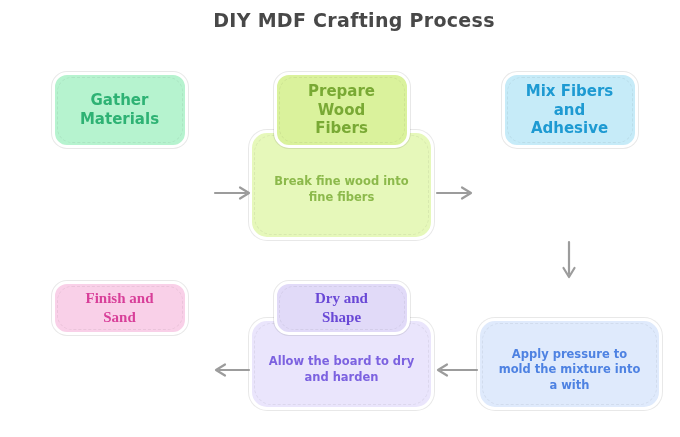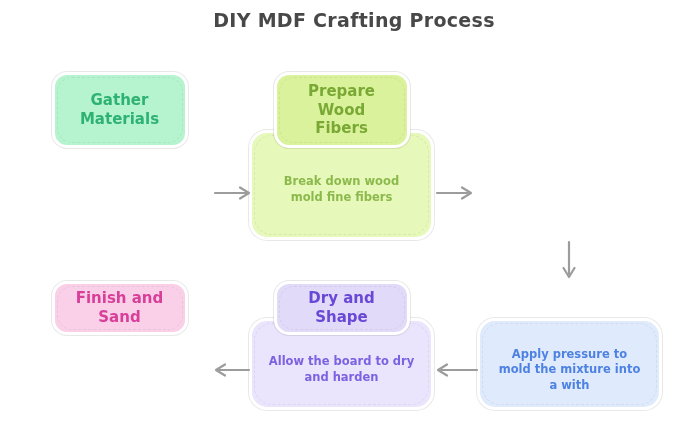--- a/index.html
+++ b/index.html
@@ -28,21 +28,21 @@
     border-radius:inherit;pointer-events:none;
   }
   .head{
     left:50%;transform:translateX(-50%);top:0;width:136px;z-index:2;
     background:var(--hf,#eee);color:var(--ht,#333);
     border-radius:15px;
     display:flex;align-items:center;justify-content:center;text-align:center;
     font-weight:bold;font-size:15px;line-height:1.26;white-space:pre-line;
   }
   .r1 .head{height:76px;}
-  .r2 .head{height:54px;}
+  .r2 .head{height:54px;font-family:Liberation Serif, serif;}
   .bodybox{
     left:0;right:0;bottom:0;z-index:1;
     background:var(--bf,#f5f5f5);color:var(--bt,#555);
     border-radius:18px;
     display:flex;align-items:center;justify-content:center;text-align:center;
     font-weight:bold;font-size:11.5px;line-height:1.35;
   }
   .r1 .bodybox{height:110px;padding:18px 15px 8px;}
   .r2 .bodybox{height:92px;padding:20px 15px 8px;}
   .arrow-layer{position:absolute;inset:0;z-index:3;pointer-events:none;}
@@ -56,28 +56,31 @@
 
   <div class="title">DIY MDF Crafting Process</div>
 
   <div class="node r1 c1" style="--hf: #b6f3cf; --bf: #c9f7dd; --ht: #2eb274; --bt: #45bd83;">
     <div class="box head">Gather
 Materials</div>
   </div>
 
   <div class="node r1 c2" style="--hf: #daf29c; --bf: #e6f8ba; --ht: #79a934; --bt: #8cb94b;">
     <div class="box bodybox">
-      <span>Break down wood mold fine fibers</span>
+      <span>Break fine wood into fine fibers</span>
     </div>
     <div class="box head">Prepare
 Wood
 Fibers</div>
   </div>
 
   <div class="node r1 c3" style="--hf: #c6ebf8; --bf: #d3f0fa; --ht: #1e9ad2; --bt: #38a8da;">
+    <div class="box head">Mix Fibers
+and
+Adhesive</div>
   </div>
 
   <div class="node r2 c1" style="--hf: #f9d0e8; --bf: #fcdff1; --ht: #d83f99; --bt: #e160a9;">
     <div class="box head">Finish and
 Sand</div>
   </div>
 
   <div class="node r2 c2" style="--hf: #e1daf8; --bf: #eae5fc; --ht: #6948d6; --bt: #7c62e0;">
     <div class="box bodybox">
       <span>Allow the board to dry and harden</span>

